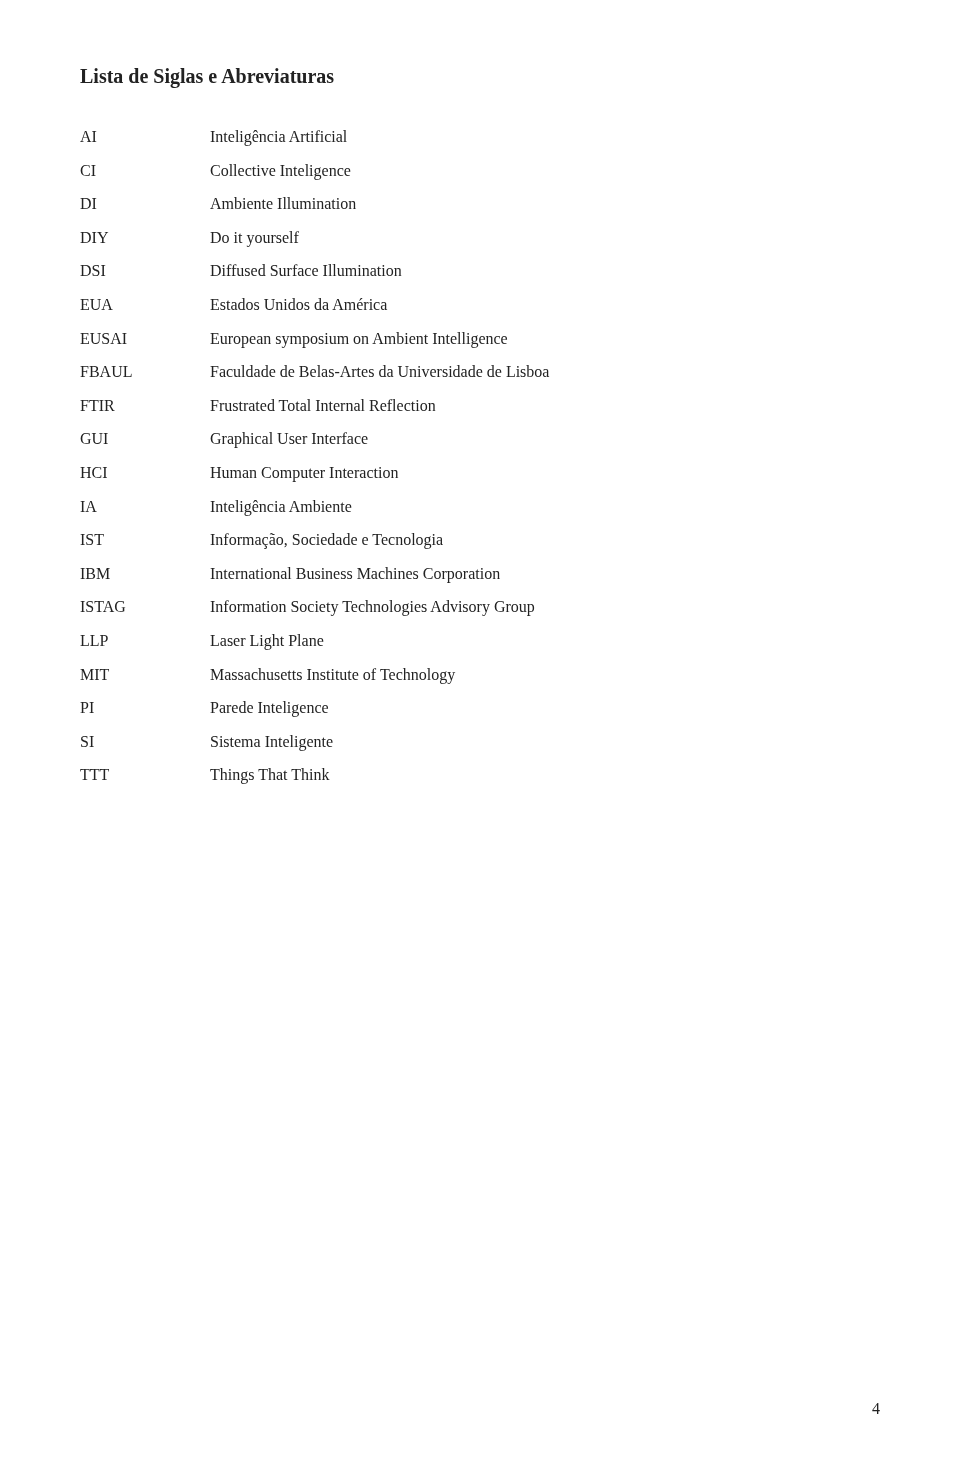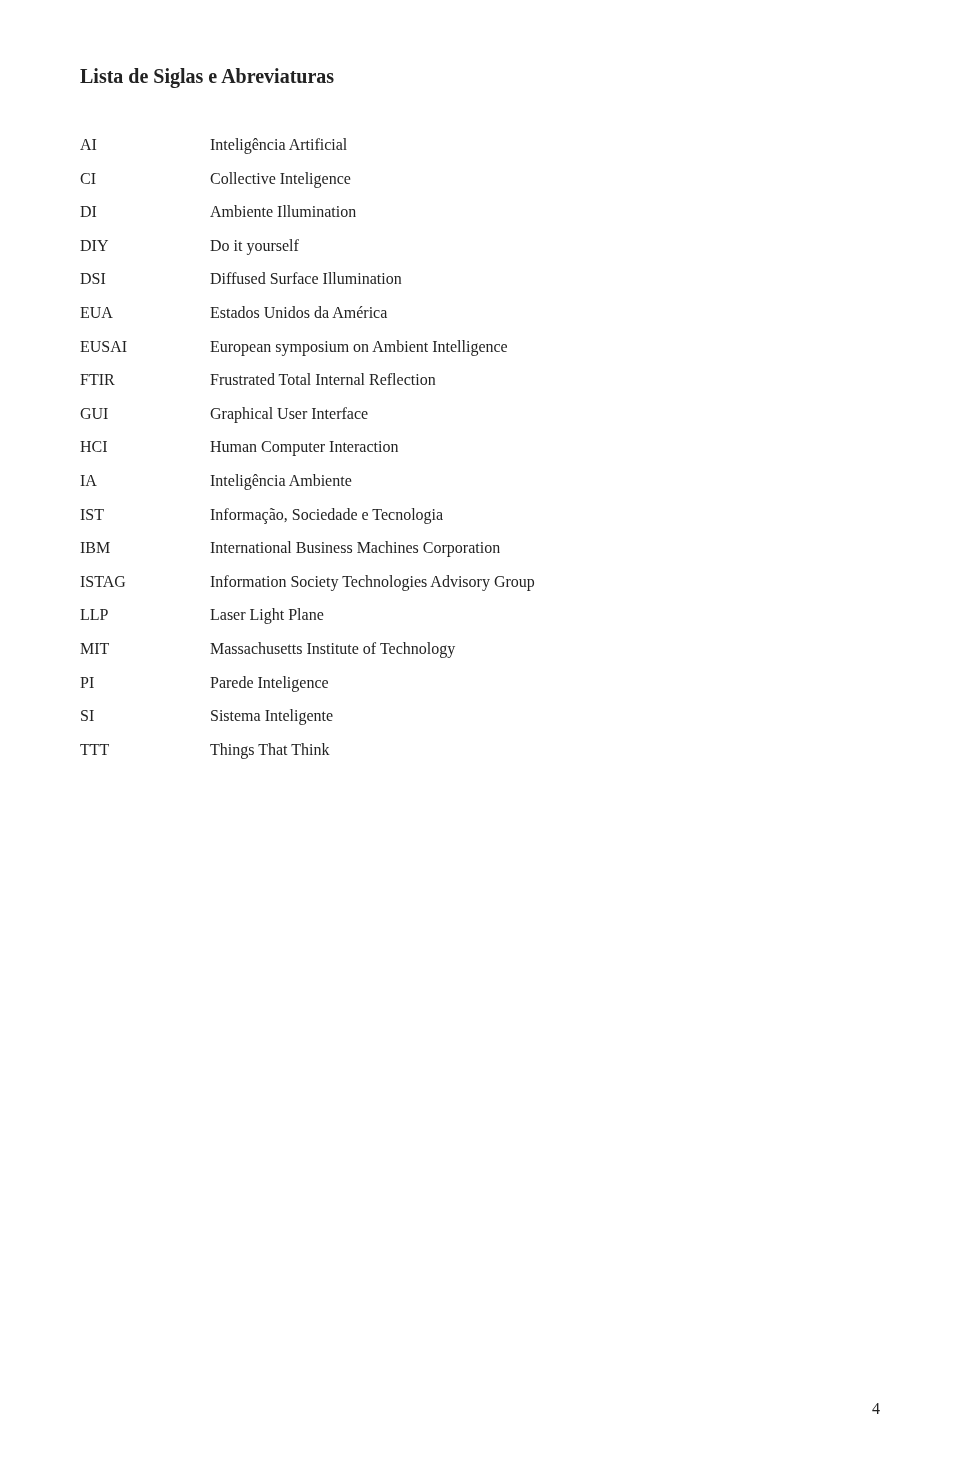--- a/index.html
+++ b/index.html
@@ -16,21 +16,21 @@
       line-height: 1.6;
       padding: 60px 80px 60px 80px;
       width: 960px;
       min-height: 1462px;
       position: relative;
     }
 
     h1 {
       font-size: 20px;
       font-weight: bold;
-      margin-bottom: 36px;
+      margin-bottom: 28px;
       font-family: "Times New Roman", Times, serif;
     }
 
     .acronym-table {
       width: 100%;
       border-collapse: collapse;
     }
 
     .acronym-table tr td {
       padding: 4px 0;
@@ -85,20 +85,24 @@
       </tr>
       <tr>
         <td>EUA</td>
         <td>Estados Unidos da América</td>
       </tr>
       <tr>
         <td>EUSAI</td>
         <td>European symposium on Ambient Intelligence</td>
       </tr>
       <tr>
+        <td>FBAUL</td>
+        <td>Faculdade de Belas-Artes da Universidade de Lisboa</td>
+      </tr>
+      <tr>
         <td>FTIR</td>
         <td>Frustrated Total Internal Reflection</td>
       </tr>
       <tr>
         <td>GUI</td>
         <td>Graphical User Interface</td>
       </tr>
       <tr>
         <td>HCI</td>
         <td>Human Computer Interaction</td>

